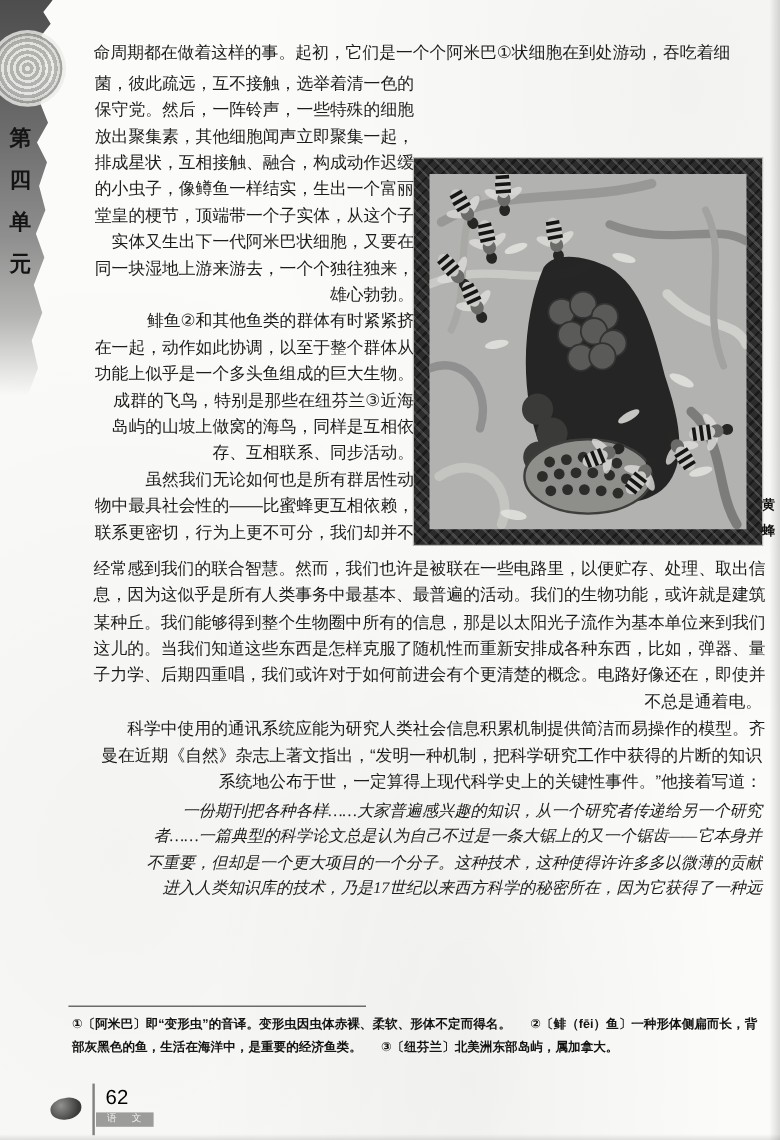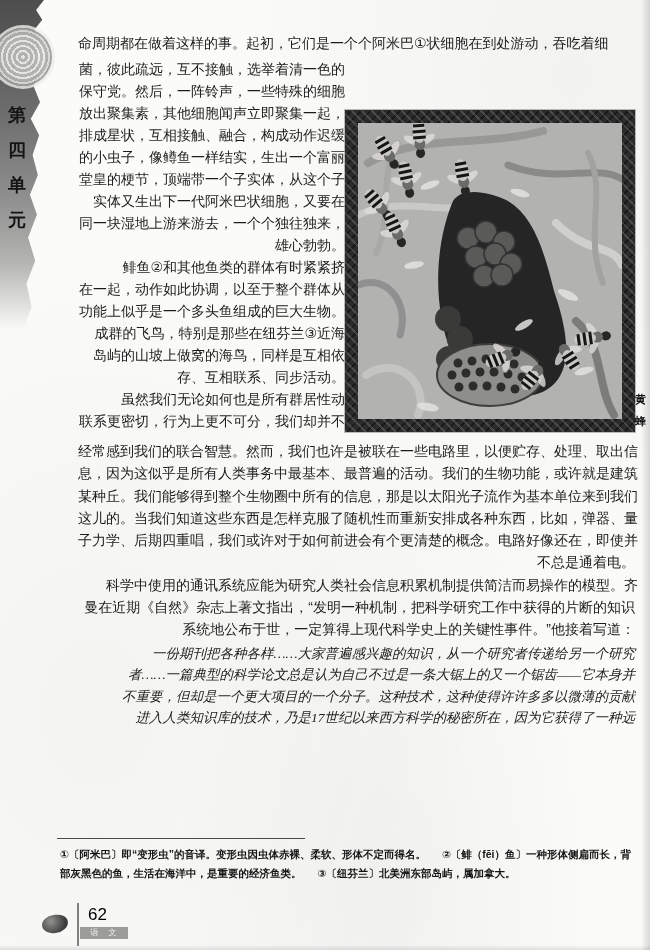--- a/index.html
+++ b/index.html
@@ -68,21 +68,21 @@
   .footnote-item{margin-right:16px;}
 
   
   .pebble-icon{position:absolute;left:42px;top:915px;width:26px;height:18px;
     border-radius:52% 46% 56% 50%;transform:rotate(-8deg);
     background:radial-gradient(circle at 35% 32%, #929290, #3a3a3a 72%);}
   .footer-rule{position:absolute;left:77px;top:903px;width:2px;height:43px;background:#808080;}
   .page-number{position:absolute;left:88px;top:905px;font-size:17px;color:#000000;}
   .subject-badge{position:absolute;left:80px;top:927px;width:48px;height:12px;
     background:#9c9c9a;color:#f2f2f0;font-size:8px;line-height:12px;text-align:center;
-    letter-spacing:4px;padding-left:3px;box-sizing:border-box;}
+    letter-spacing:4px;padding-left:3px;box-sizing:border-box;font-family:Liberation Mono, monospace;}
 </style>
 </head>
 <body>
 
 <div class="page">
 
   <div class="sidebar-strip"></div>
   <div class="seal-icon"></div>
   <div class="unit-label">
       <div class="unit-char">第</div>
@@ -105,20 +105,21 @@
           <div class="t-line">实体又生出下一代阿米巴状细胞，又要在</div>
           <div class="t-line">同一块湿地上游来游去，一个个独往独来，</div>
           <div class="t-line">雄心勃勃。</div>
           <div class="t-line">　　鲱鱼②和其他鱼类的群体有时紧紧挤</div>
           <div class="t-line">在一起，动作如此协调，以至于整个群体从</div>
           <div class="t-line">功能上似乎是一个多头鱼组成的巨大生物。</div>
           <div class="t-line">成群的飞鸟，特别是那些在纽芬兰③近海</div>
           <div class="t-line">岛屿的山坡上做窝的海鸟，同样是互相依</div>
           <div class="t-line">存、互相联系、同步活动。</div>
           <div class="t-line">　　虽然我们无论如何也是所有群居性动</div>
+          <div class="t-line">物中最具社会性的——比蜜蜂更互相依赖，</div>
           <div class="t-line">联系更密切，行为上更不可分，我们却并不</div>
         </div>
 
       <div class="figure-col">
         <div class="figure-frame">
           <svg class="figure-art" viewBox="0 0 264 296">
             <rect x="0" y="0" width="264" height="296" fill="#b2b2b0"></rect>
 
             <g fill="none" stroke-linecap="round">
               <path d="M10,40 C60,10 120,25 185,8" stroke="#989896" stroke-width="8"></path>

